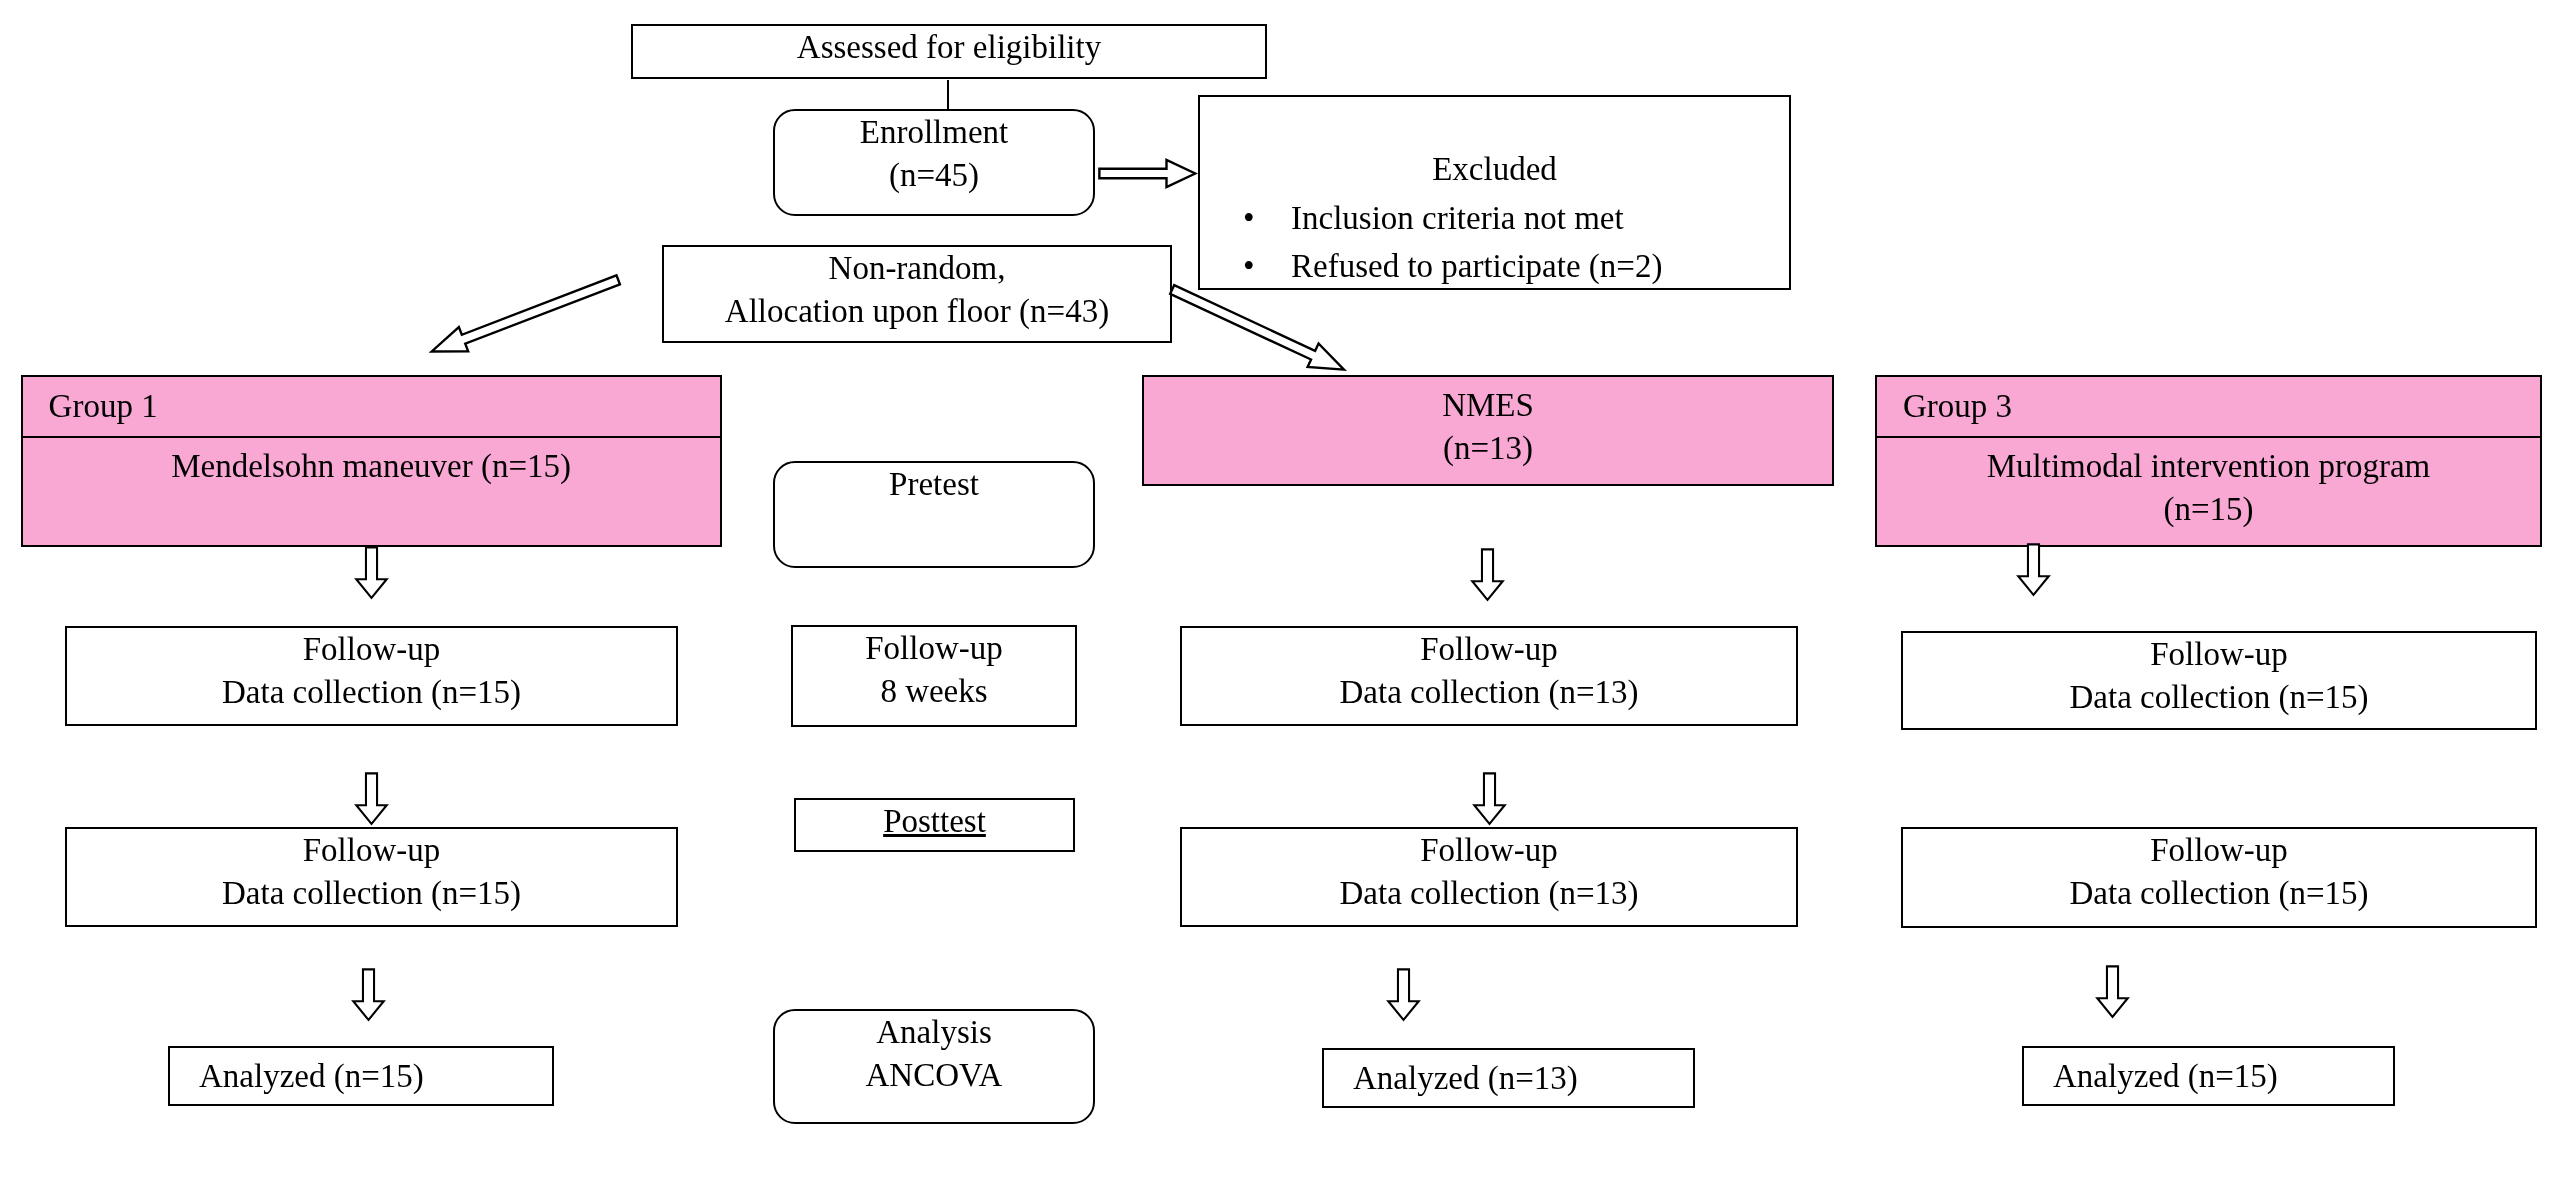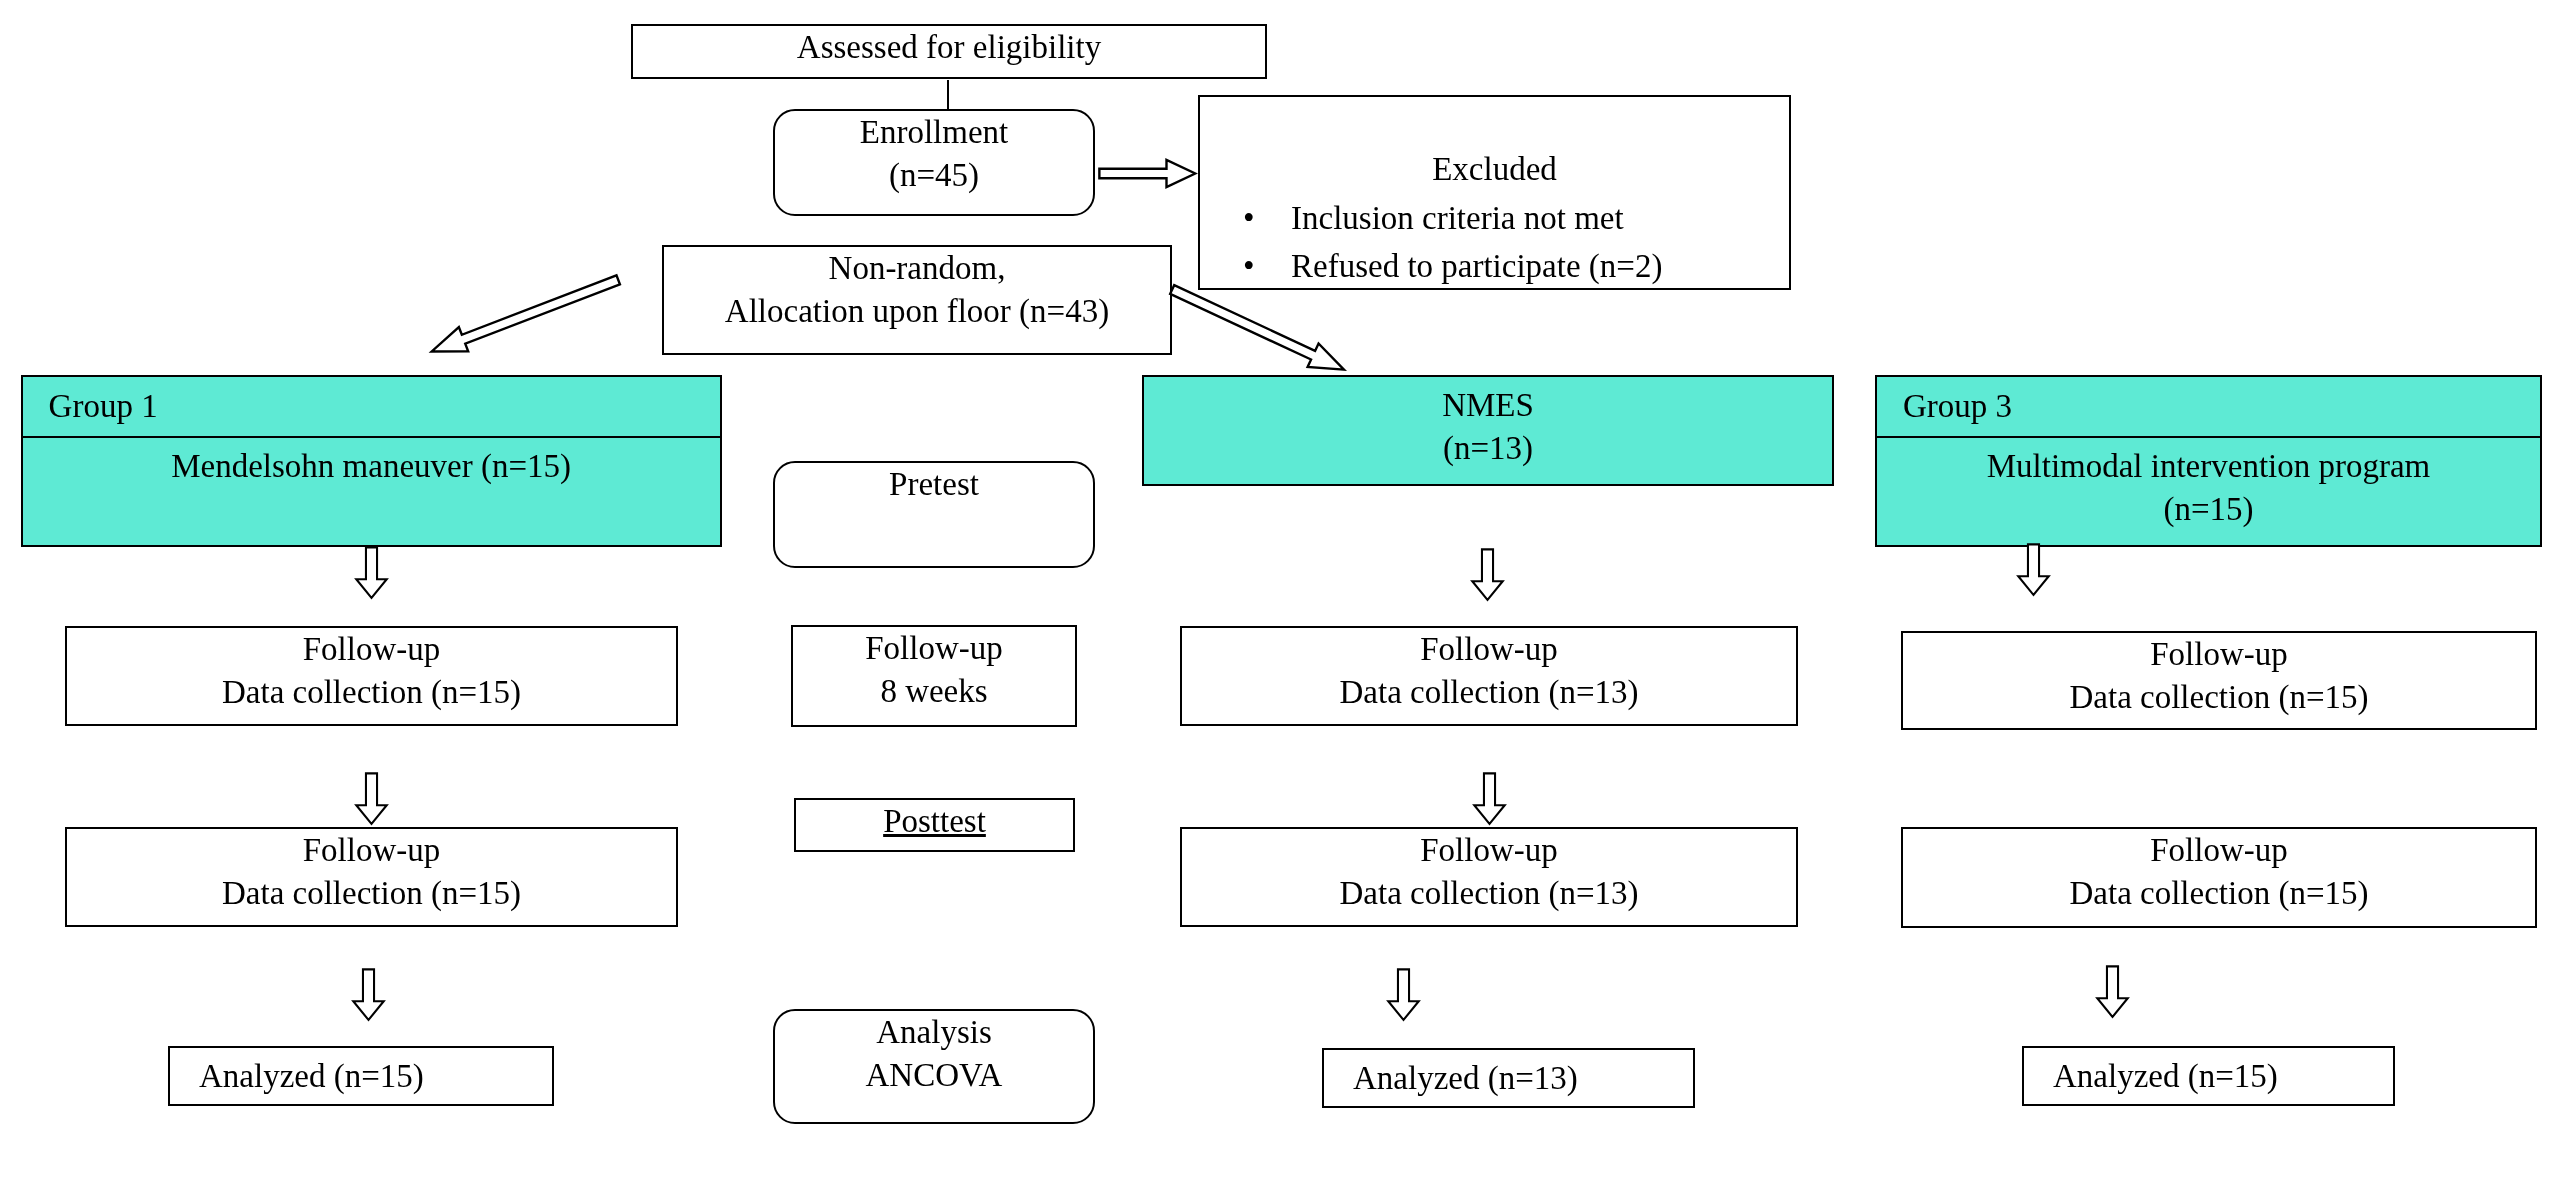--- a/index.html
+++ b/index.html
@@ -31,24 +31,24 @@
   }
   .rounded { border-radius: 22px; }
 
   
   #assessed    { left: 631px;  top: 24px;   width: 636px; height: 55px; }
   #connector1  { position: absolute; left: 947px; top: 80px; width: 2.1px; height: 29px; background: #000; }
   #enrollment  { left: 773px; top: 109px;  width: 322px; height: 107px; }
   #excluded    { left: 1198px; top: 95px;  width: 593px; height: 195px; justify-content: flex-end; padding-top: 6px; }
   .bullet-row  { display: flex; width: 100%; text-align: left; padding-left: 43px; box-sizing: border-box; margin-top: 5.5px; }
   .bullet-dot  { width: 48px; flex: 0 0 48px; }
-  #nonrandom   { left: 662px;  top: 245px;  width: 510px; height: 110px; }
-
-  
-  .group { position: absolute; box-sizing: border-box; border: 2.8px solid #000; background: #5eead4; }
+  #nonrandom   { left: 662px;  top: 245px;  width: 510px; height: 98px; }
+
+  
+  .group { position: absolute; box-sizing: border-box; border: 2.8px solid #000; background: #f9a8d4; }
   .group-header {
     box-sizing: border-box; height: 61px; border-bottom: 2.8px solid #000;
     display: flex; align-items: center; padding-left: 26px;
     font-size: 33px; line-height: 43px; text-align: left;
   }
   .group-body {
     box-sizing: border-box; height: 107px; padding-top: 6.9px;
     display: flex; flex-direction: column; align-items: center;
     text-align: center; font-size: 33px; line-height: 43px;
   }

